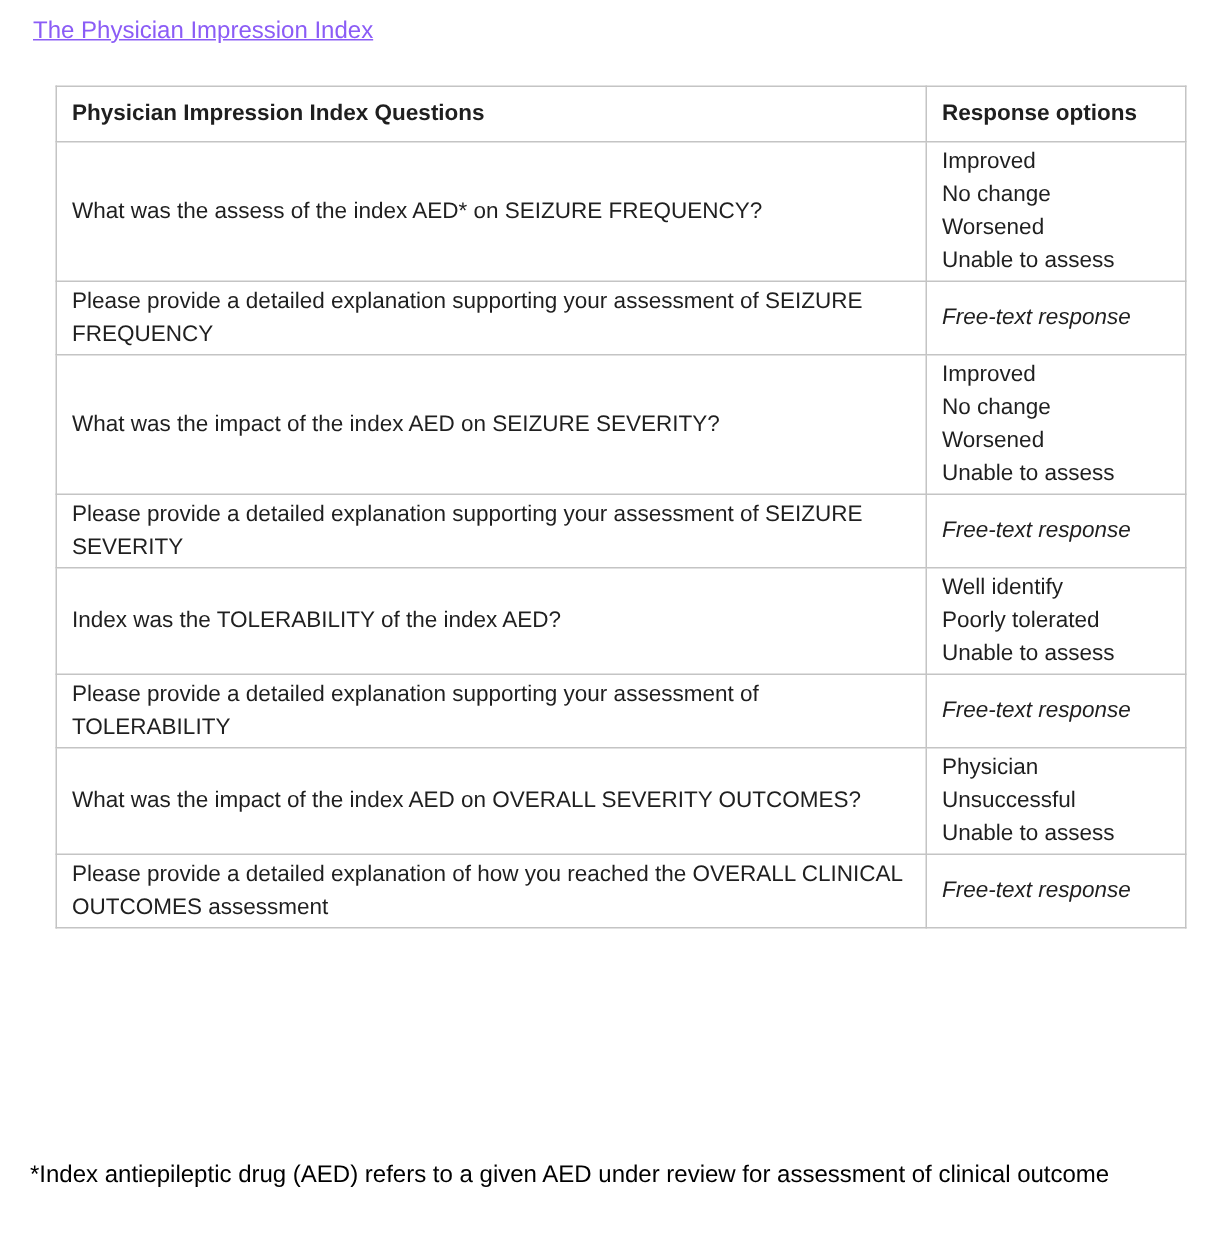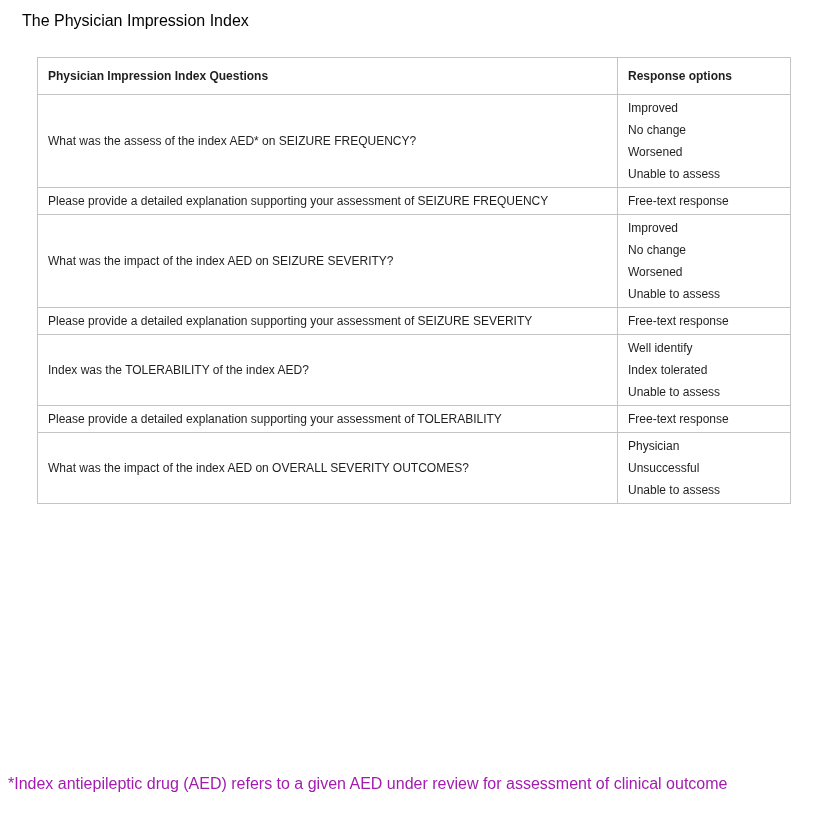--- a/index.html
+++ b/index.html
@@ -14,57 +14,58 @@
     height: 827px;
     background: #ffffff;
     position: relative;
   }
   .doc-title {
     position: absolute;
     top: 12px;
     left: 22px;
     font-size: 16px;
     font-weight: 400;
-    color: #000000;
+    color: #8b5cf6;
+    text-decoration: underline;
   }
   table.pii-table {
     position: absolute;
     top: 57px;
     left: 37px;
     width: 753px;
     border-collapse: collapse;
     table-layout: fixed;
-    font-size: 12px;
+    font-size: 15px;
     line-height: 22px;
     color: #1f1f1f;
     border-radius: 21px;
   }
   table.pii-table col.c-q { width: 580px; }
   table.pii-table col.c-r { width: 173px; }
   table.pii-table th, table.pii-table td {
     border: 1px solid #c4c4c4;
     padding: 2px 10px;
     vertical-align: middle;
     text-align: left;
   }
   table.pii-table th {
     font-weight: 700;
     padding-top: 7px;
     padding-bottom: 7px;
   }
   td.r-cell { vertical-align: middle; }
   td.r-cell .opt { display: block; }
-  td.free-text { }
+  td.free-text { font-style: italic; }
   .footnote {
     position: absolute;
     top: 775px;
-    left: 8px;
+    left: 20px;
     width: 790px;
     font-size: 16px;
-    color: #a21caf;
+    color: #000000;
   }
 </style>
 </head>
 <body>
 
 <div class="page">
 
   <div class="doc-title">The Physician Impression Index</div>
 
   <table class="pii-table">
@@ -102,34 +103,38 @@
         </td>
       </tr>
       <tr>
         <td class="q-cell">Please provide a detailed explanation supporting your assessment of SEIZURE SEVERITY</td>
         <td class="r-cell free-text">Free-text response</td>
       </tr>
       <tr>
         <td class="q-cell">Index was the TOLERABILITY of the index AED?</td>
         <td class="r-cell">
           <span class="opt">Well identify</span>
-          <span class="opt">Index tolerated</span>
+          <span class="opt">Poorly tolerated</span>
           <span class="opt">Unable to assess</span>
         </td>
       </tr>
       <tr>
         <td class="q-cell">Please provide a detailed explanation supporting your assessment of TOLERABILITY</td>
         <td class="r-cell free-text">Free-text response</td>
       </tr>
       <tr>
         <td class="q-cell">What was the impact of the index AED on OVERALL SEVERITY OUTCOMES?</td>
         <td class="r-cell">
           <span class="opt">Physician</span>
           <span class="opt">Unsuccessful</span>
           <span class="opt">Unable to assess</span>
         </td>
       </tr>
+      <tr>
+        <td class="q-cell">Please provide a detailed explanation of how you reached the OVERALL CLINICAL OUTCOMES assessment</td>
+        <td class="r-cell free-text">Free-text response</td>
+      </tr>
     </tbody>
   </table>
 
   <div class="footnote">*Index antiepileptic drug (AED) refers to a given AED under review for assessment of clinical outcome</div>
 
 </div>
 
 </body></html>

